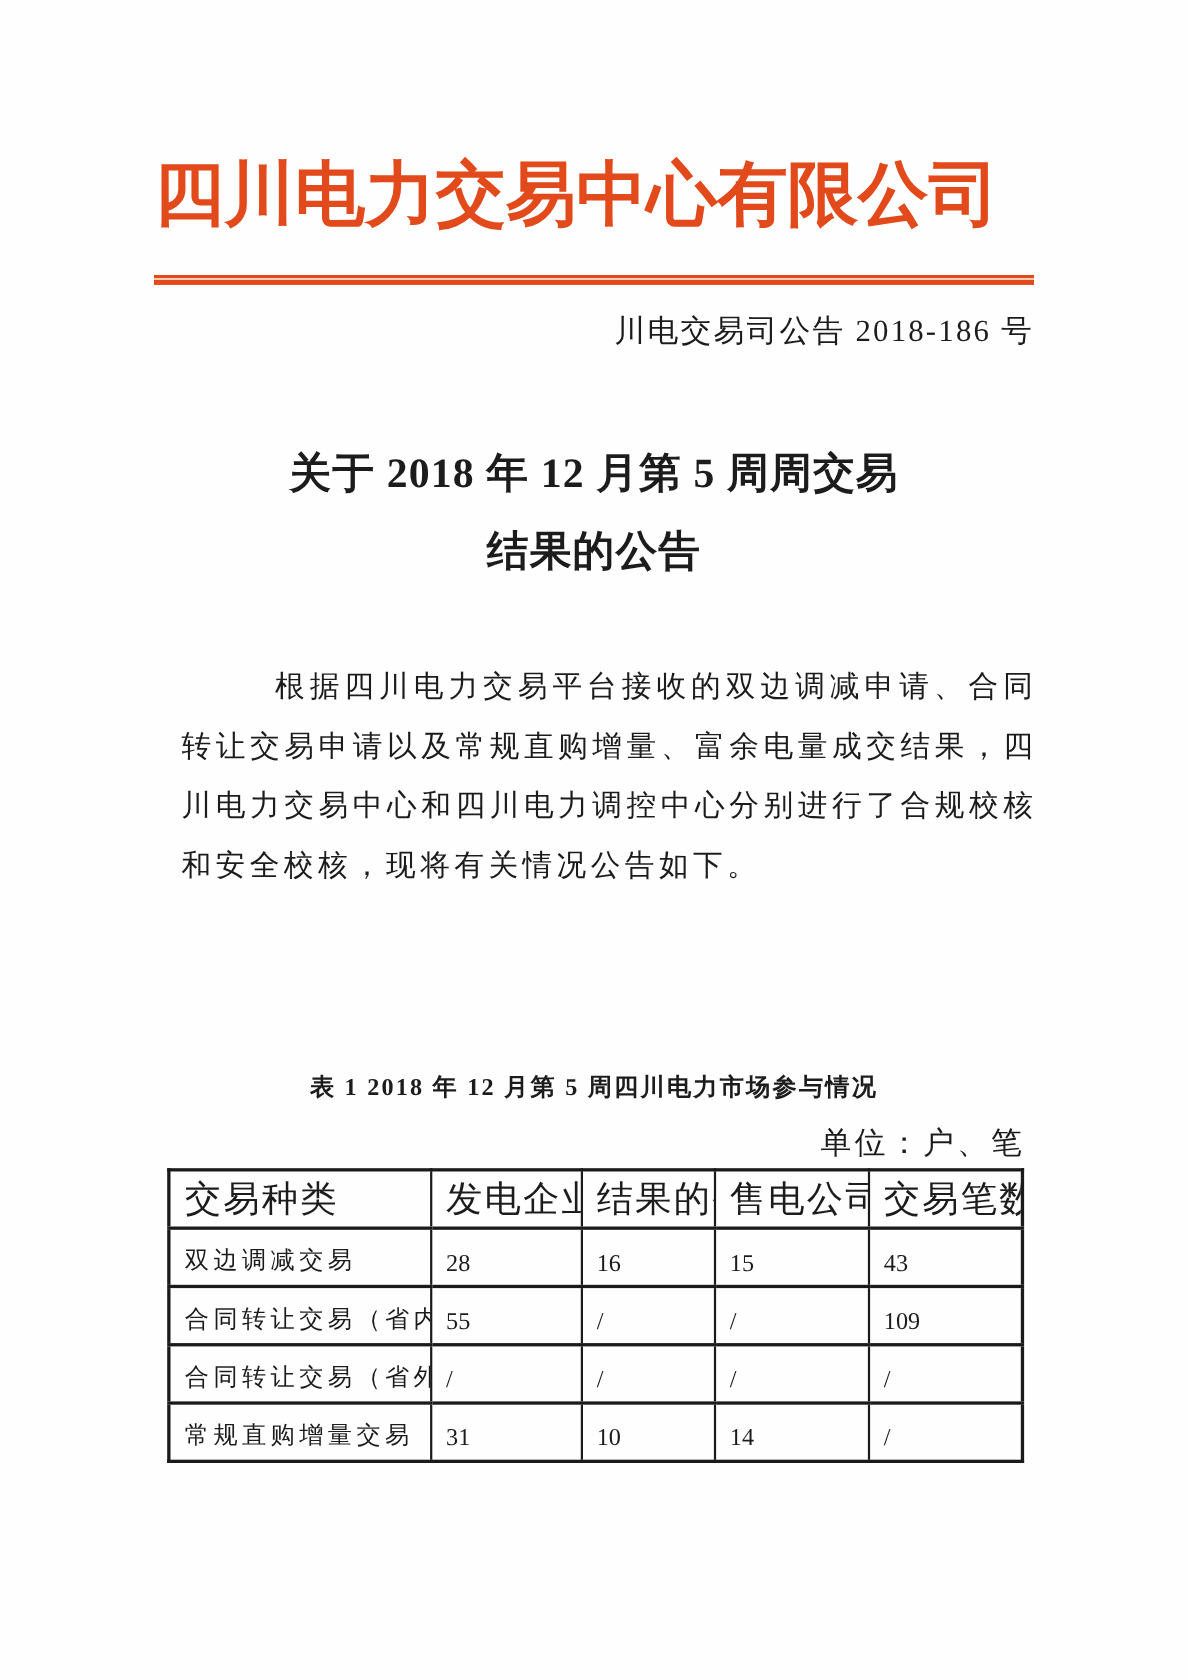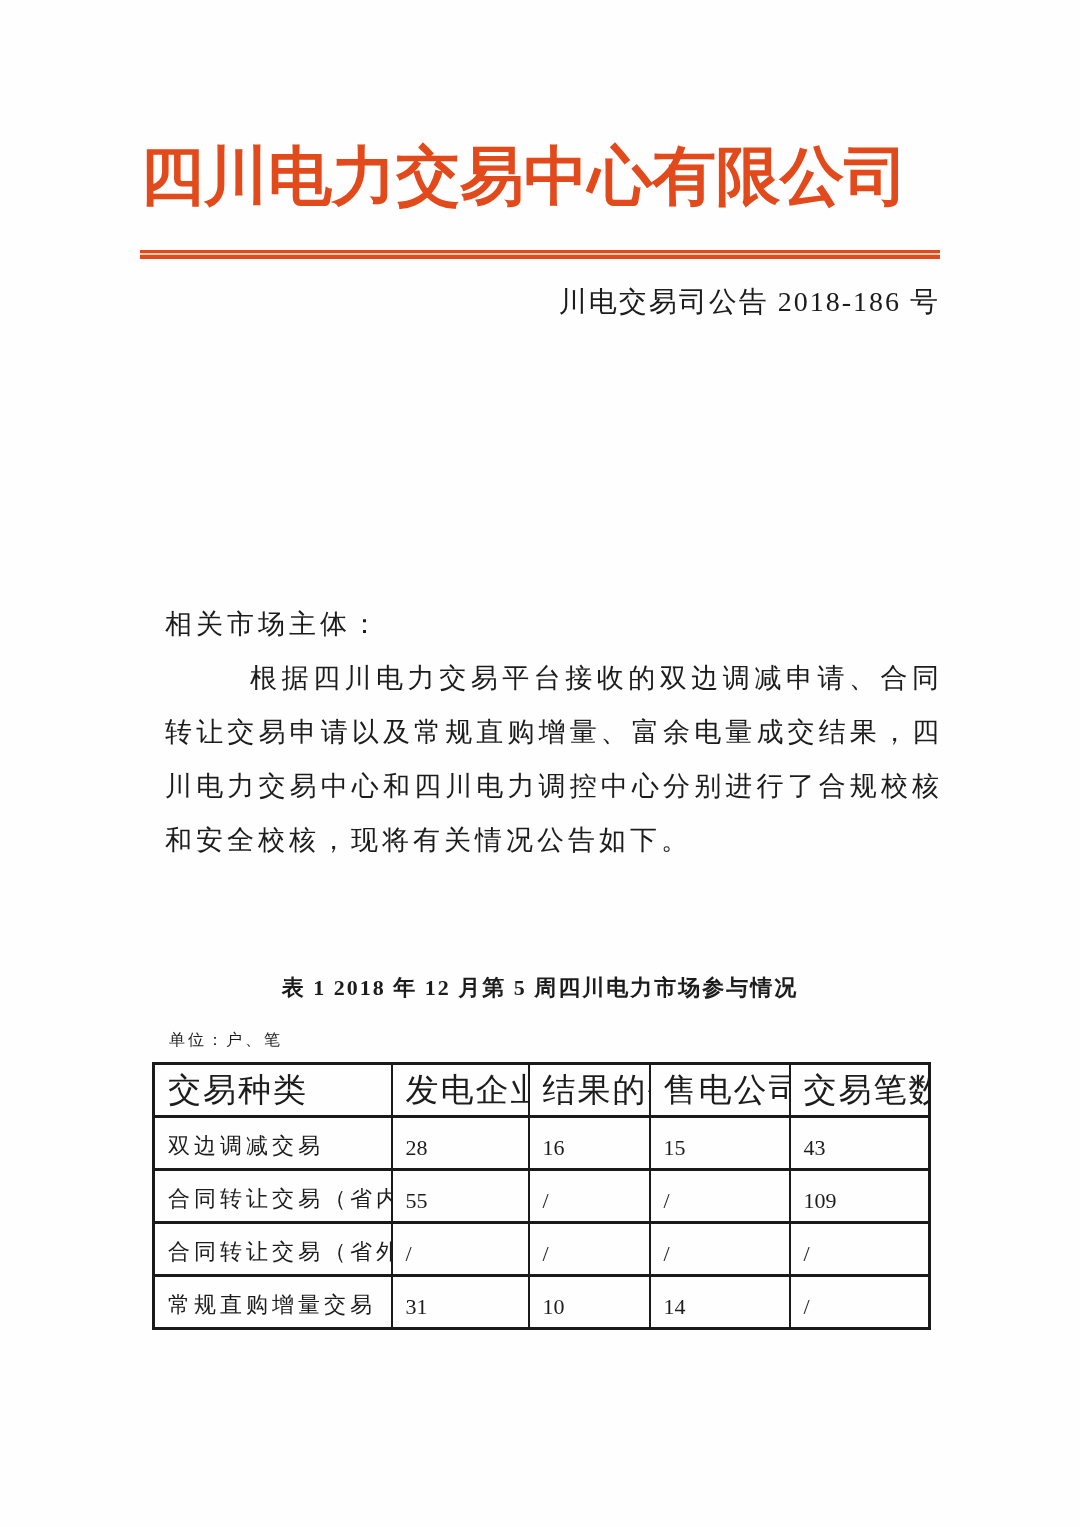--- a/index.html
+++ b/index.html
@@ -53,22 +53,22 @@
   .body-block .paragraph{
     text-indent:85px;
   }
   
   .table-caption{
     position:absolute;left:0;top:968px;width:1080px;
     text-align:center;font-weight:700;
     font-size:22px;letter-spacing:2px;line-height:40px;
   }
   .unit-note{
-    position:absolute;left:169px;top:1024px;width:776px;
-    font-size:16px;letter-spacing:3px;line-height:32px;
+    position:absolute;left:156px;top:1024px;width:776px;
+    text-align:right;font-size:28px;letter-spacing:3px;line-height:32px;
   }
   table.participation{
     position:absolute;left:152px;top:1062px;width:776px;
     border-collapse:collapse;table-layout:fixed;
     border:3px solid var(--line);
   }
   table.participation th,
   table.participation td{
     border:2px solid var(--line);
     height:53px;
@@ -96,23 +96,26 @@
 <body>
 
 <div class="page">
 
   <div class="org-name">四川电力交易中心有限公司</div>
 
   <div class="header-rule"></div>
 
   <div class="doc-number">川电交易司公告 2018-186 号</div>
 
+  <div class="doc-title">
+    <div>关于 2018 年 12 月第 5 周周交易</div>
+    <div>结果的公告</div>
+  </div>
 
   <div class="body-block">
-    <div class="salutation">相关市场主体：</div>
     <div class="paragraph">根据四川电力交易平台接收的双边调减申请、合同转让交易申请以及常规直购增量、富余电量成交结果，四川电力交易中心和四川电力调控中心分别进行了合规校核和安全校核，现将有关情况公告如下。</div>
   </div>
 
   <div class="table-caption">表 1 2018 年 12 月第 5 周四川电力市场参与情况</div>
 
   <div class="unit-note">单位：户、笔</div>
 
   <table class="participation">
     <colgroup>
       <col style="width:238px">

